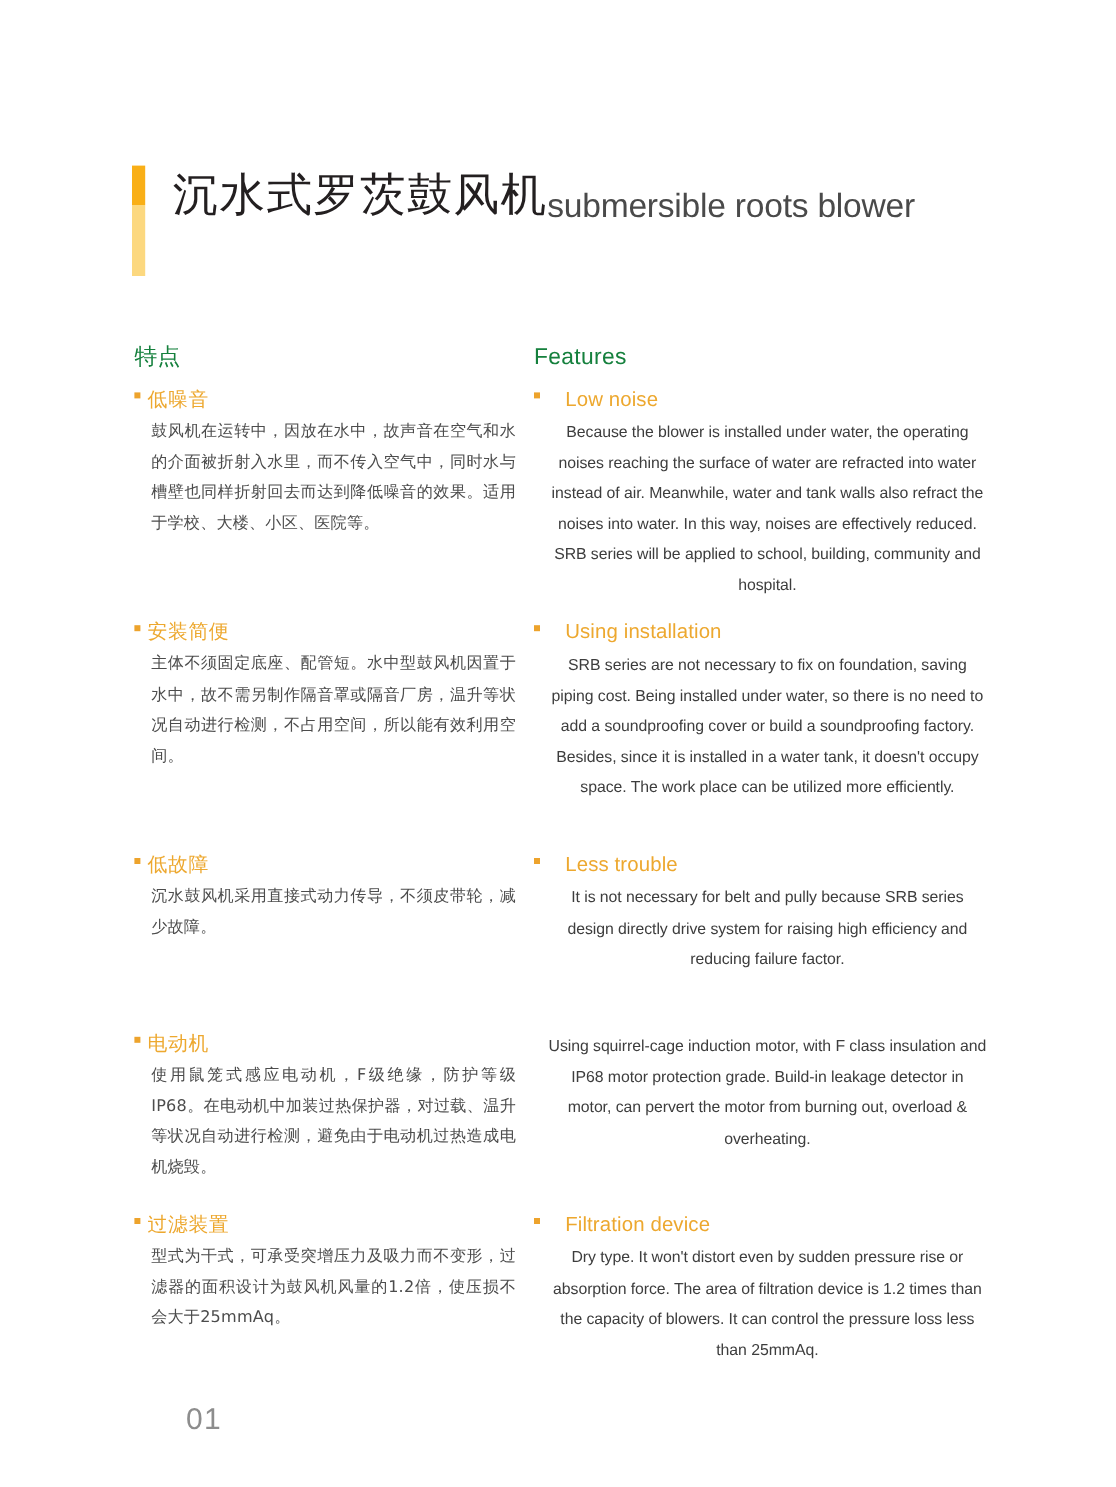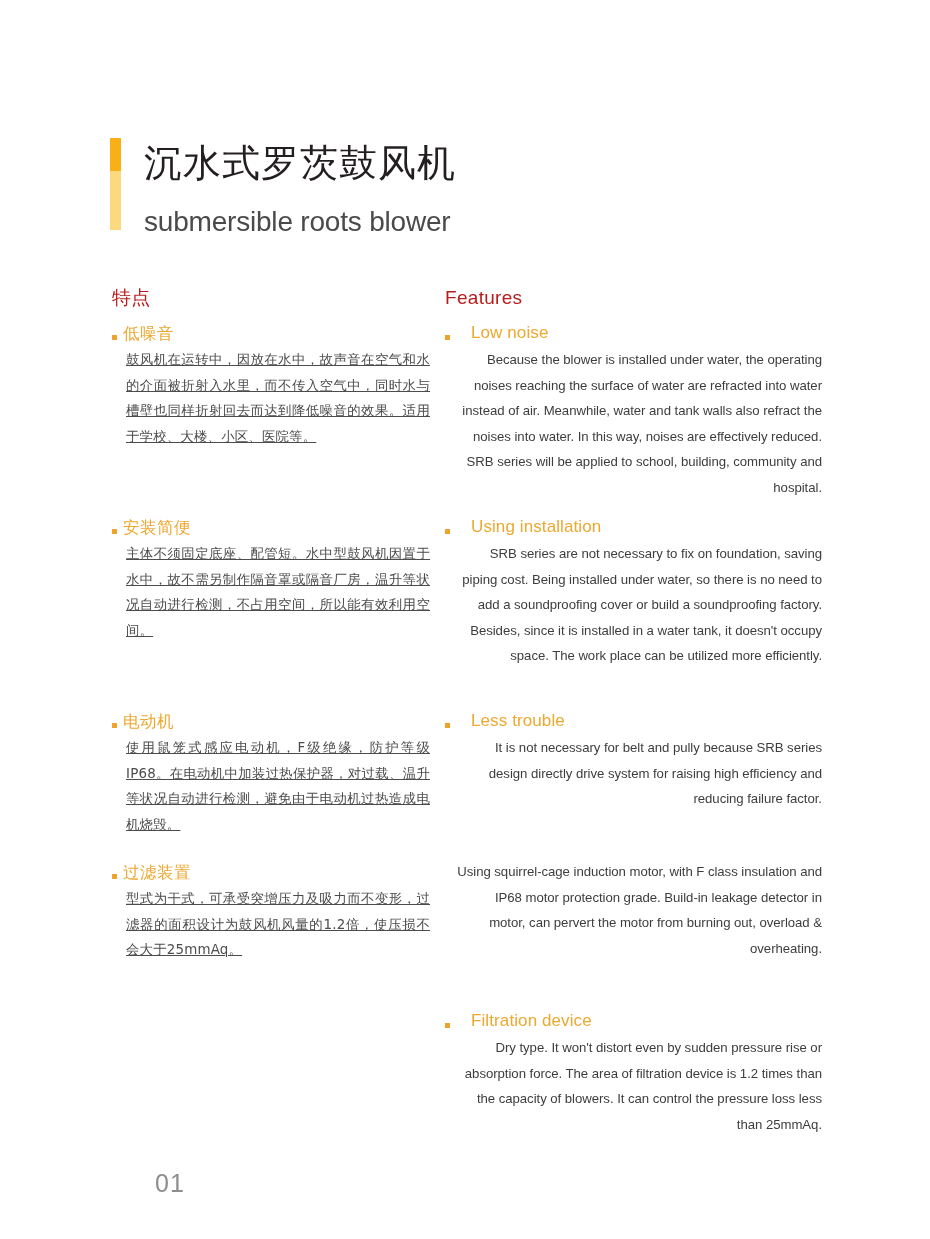--- a/index.html
+++ b/index.html
@@ -41,21 +41,21 @@
       to bottom,
       #f9af17 0%,
       #f9af17 36%,
       #fcd87f 36%,
       #fcd87f 100%
     );
     flex: 0 0 auto;
   }
   .title-text {
     display: flex;
-    flex-direction: column;
+    flex-direction: row;
     justify-content: flex-start;
   }
   .title-cn {
     font-size: 38px;
     line-height: 50px;
     color: #231f20;
     letter-spacing: 1px;
     font-weight: 400;
     white-space: nowrap;
   }
@@ -85,33 +85,33 @@
     width: 333px;
     padding-right: 15px;
   }
   .col-en {
     width: 377px;
   }
 
   .col-heading {
     font-size: 19px;
     line-height: 24px;
-    color: #b91c1c;
+    color: #15803d;
     margin: 0 0 12px 0;
     font-weight: 400;
     letter-spacing: 0.3px;
   }
 
   .feature {
     margin-bottom: 0;
   }
 
   .feature-title {
     display: flex;
-    align-items: flex-end;
+    align-items: center;
     margin: 0 0 3px 0;
     font-weight: 400;
   }
   .bullet {
     width: 5px;
     height: 5px;
     background: #eda32c;
     flex: 0 0 auto;
     margin-right: 6px;
     position: relative;
@@ -133,30 +133,29 @@
 
   .feature-body-cn {
     margin: 0;
     padding-left: 14px;
     font-size: 13.4px;
     line-height: 25.5px;
     color: #4c4c4c;
     letter-spacing: 0.2px;
     text-align: justify;
     font-family: "DejaVu Sans", "Liberation Sans", sans-serif;
-    text-decoration: underline;
   }
   .feature-body-en {
     margin: 0;
     padding-left: 12px;
     font-size: 13.2px;
     line-height: 25.5px;
     color: #3d3d3d;
     letter-spacing: -0.05px;
-    text-align: right;
+    text-align: center;
   }
 
   
   .slot-1 { height: 194px; }
   .slot-2 { height: 194px; }
   .slot-3 { height: 149px; }
   .slot-4 { height: 151px; }
   .slot-5 { height: auto; }
 
   
@@ -198,20 +197,27 @@
       </div>
 
       <div class="feature slot-2">
         <div class="feature-title">
           <span class="bullet"></span>
           <span class="feature-title-cn">安装简便</span>
         </div>
         <p class="feature-body-cn">主体不须固定底座、配管短。水中型鼓风机因置于水中，故不需另制作隔音罩或隔音厂房，温升等状况自动进行检测，不占用空间，所以能有效利用空间。</p>
       </div>
 
+      <div class="feature slot-3">
+        <div class="feature-title">
+          <span class="bullet"></span>
+          <span class="feature-title-cn">低故障</span>
+        </div>
+        <p class="feature-body-cn">沉水鼓风机采用直接式动力传导，不须皮带轮，减少故障。</p>
+      </div>
 
       <div class="feature slot-4">
         <div class="feature-title">
           <span class="bullet"></span>
           <span class="feature-title-cn">电动机</span>
         </div>
         <p class="feature-body-cn">使用鼠笼式感应电动机，F级绝缘，防护等级IP68。在电动机中加装过热保护器，对过载、温升等状况自动进行检测，避免由于电动机过热造成电机烧毁。</p>
       </div>
 
       <div class="feature slot-5">

